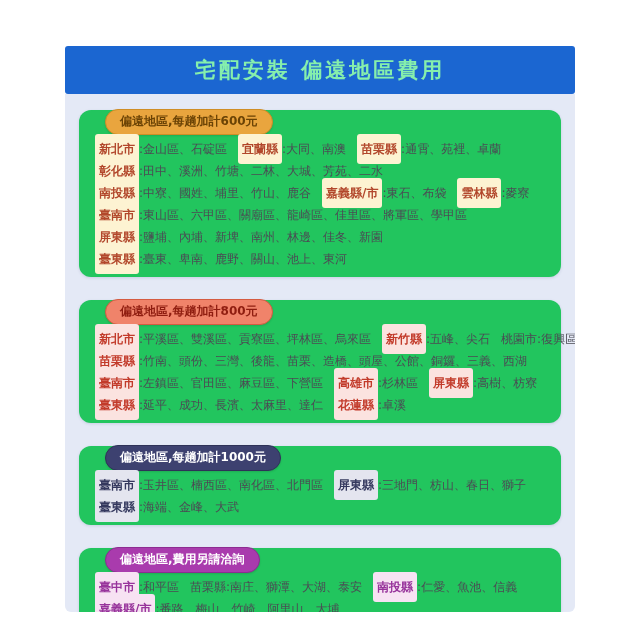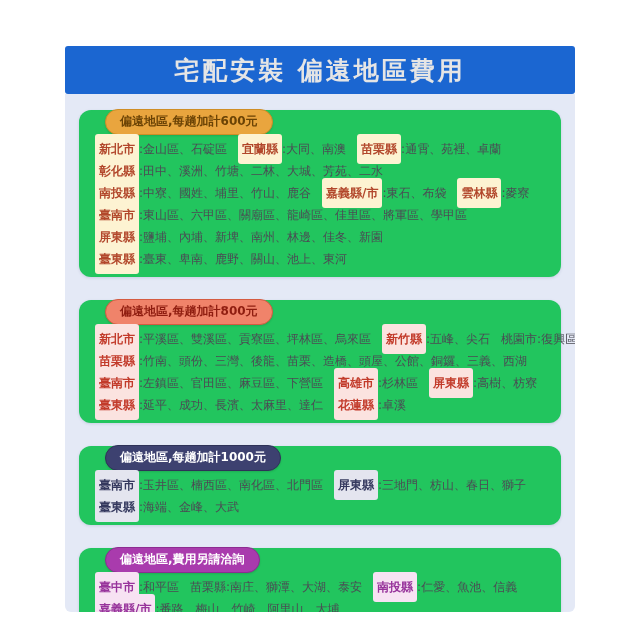--- a/index.html
+++ b/index.html
@@ -8,21 +8,21 @@
     background:#ffffff;
     font-family:"DejaVu Sans","Liberation Sans",sans-serif;
     overflow:hidden;
   }
   .frame { width:510px; margin:46px auto 0; }
   .header {
     height:48px;
     background:#1b66d1;
     border-radius:3px;
     display:flex; align-items:center; justify-content:center;
-    color:#e5e5e5; font-size:25px; font-weight:bold; letter-spacing:3px;
+    color:#86efac; font-size:21px; font-weight:bold; letter-spacing:3px;
   }
   .panel {
     background:#e4e9f6;
     border-radius:0 0 6px 6px;
     height:518px;
     box-sizing:border-box;
     display:flex; flex-direction:column;
     overflow:hidden;
   }
   .card {

